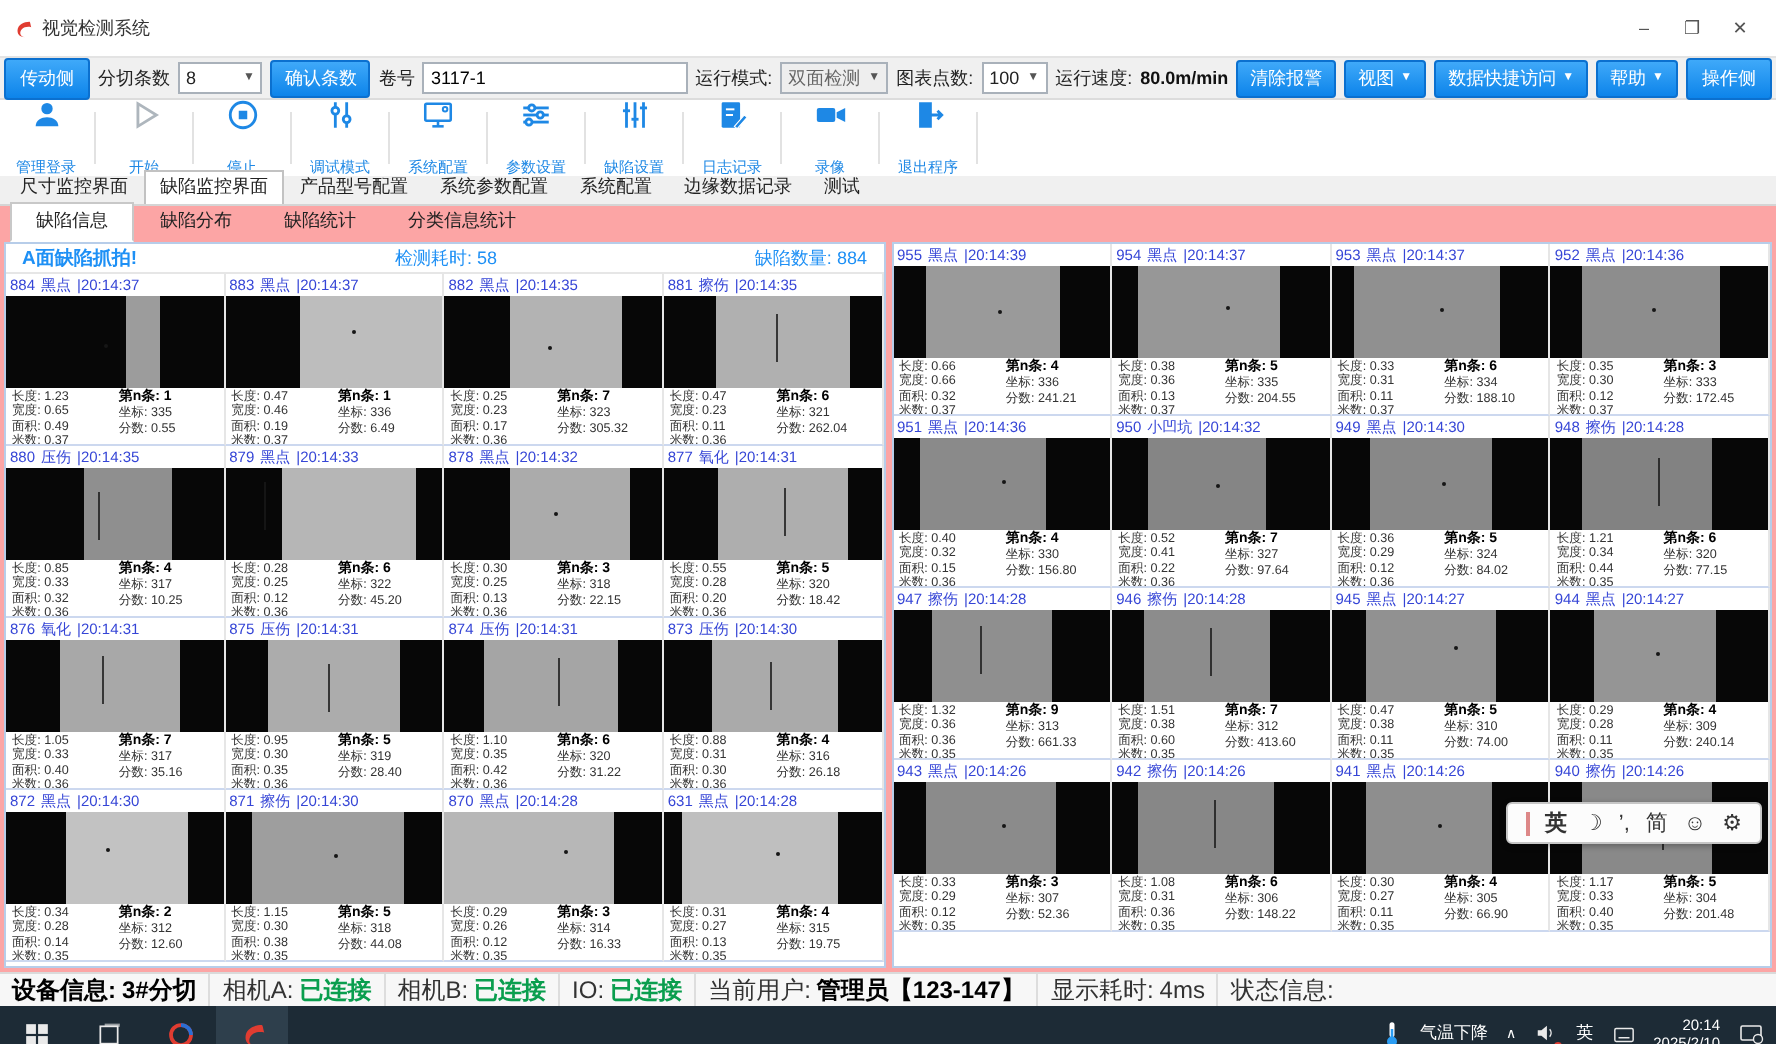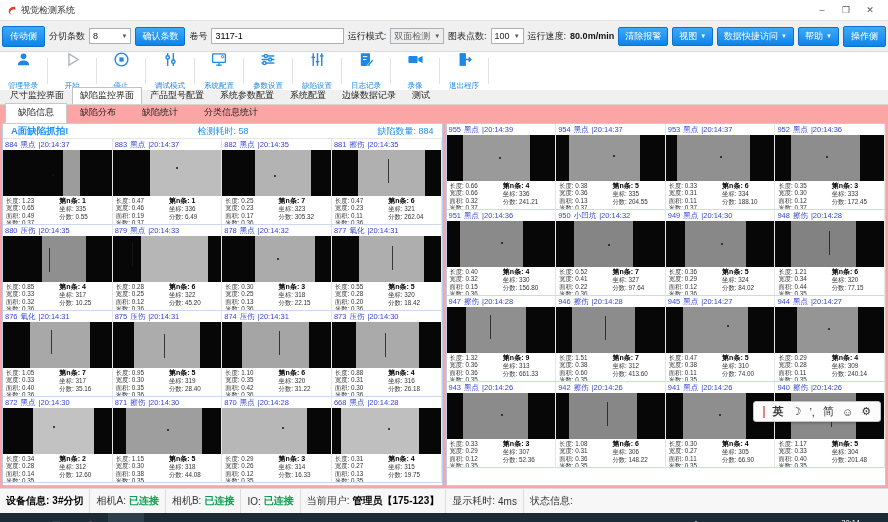--- a/index.html
+++ b/index.html
@@ -1,27 +1,27 @@
 <!DOCTYPE html>
 <html><head>
 <meta charset="utf-8">
 <style>
   *{box-sizing:border-box;margin:0;padding:0}
   html,body{width:888px;height:522px;overflow:hidden}
   body{font-family:"Liberation Sans","DejaVu Sans",sans-serif;background:#fff;position:relative;font-size:9px;color:#222}
 
   
-  .titlebar{height:20px;display:flex;align-items:center;padding:0 6px;background:#fff}
+  .titlebar{height:28px;display:flex;align-items:center;padding:0 6px;background:#fff}
   .logo{width:11px;height:11px}
   .title-text{font-size:9px;margin-left:4px;color:#333}
   .win-controls{margin-left:auto;display:flex;align-items:center;gap:0;color:#555}
   .win-btn{width:24px;text-align:center;font-size:9px}
 
   
-  .controlbar{height:32px;background:#f0f0f0;border-top:1px solid #e3e3e3;border-bottom:1px solid #dcdcdc;display:flex;align-items:center;gap:4px;padding:0 2px;white-space:nowrap}
+  .controlbar{height:22px;background:#f0f0f0;border-top:1px solid #e3e3e3;border-bottom:1px solid #dcdcdc;display:flex;align-items:center;gap:4px;padding:0 2px;white-space:nowrap}
   .btn-blue{background:linear-gradient(#3fa9f9,#0d84ea);color:#fff;border:1px solid #0b70cf;border-radius:2px;padding:2px 6px;font-size:9px;display:inline-flex;align-items:center;gap:3px}
   .btn-side{padding:3px 7px}
   .lbl{color:#222}
   .combo{background:#fff;border:1px solid #a9b1ba;height:16px;display:inline-flex;align-items:center;justify-content:space-between;padding:0 3px;font-size:9px}
   .combo .arr{color:#555;font-size:6px;margin-left:4px}
   .combo.disabled{background:#eeeeee;color:#666}
   .textbox{border:1px solid #a9b1ba;height:16px;font-size:9px;padding:0 3px;width:188px;font-family:inherit}
   .speed-val{font-weight:bold;color:#111}
   .ml-auto{margin-left:auto}
   .btn-arr{font-size:6px}
@@ -57,21 +57,21 @@
   .info{flex:1;display:flex;font-size:6.3px;color:#333;padding:1px 3px;line-height:1.18}
   .col-l{width:52%}
   .col-r{width:48%}
   .strip-line{font-weight:bold;font-size:7px;color:#000}
 
   
   .ime{position:absolute;right:7px;top:401px;height:21px;background:#fcfcfc;border:1px solid #c6c6c6;border-radius:3px;display:flex;align-items:center;gap:8px;padding:0 9px;font-size:11px;color:#333;box-shadow:0 1px 3px rgba(0,0,0,.3);z-index:5}
   .ime .bar{width:2px;height:12px;background:#d88}
 
   
-  .statusbar{height:25px;background:#f7f7f7;border-top:1px solid #dadada;display:flex;align-items:flex-start;font-size:10px;color:#333}
+  .statusbar{height:17px;background:#f7f7f7;border-top:1px solid #dadada;display:flex;align-items:flex-start;font-size:12px;color:#333}
   .sb-seg{padding:0 6px;border-right:1px solid #ddd;display:flex;gap:3px;align-items:center;height:100%}
   .green{color:#0a9e4e;font-weight:bold}
   .bold{font-weight:bold;color:#000}
 
   
   .taskbar{height:28px;background:#1d2b36;display:flex;align-items:center;color:#fff}
   .task-icon{width:36px;height:28px;display:flex;align-items:center;justify-content:center}
   .task-icon.active{background:#2e3f4c;box-shadow:inset 0 -2px 0 #e03c31}
   .tray{margin-left:auto;display:flex;align-items:center;gap:9px;padding-right:6px;font-size:8.5px}
   .tray .chev{font-size:7px}
@@ -617,21 +617,21 @@
             </div>
             <div class="col-r">
               <div class="strip-line"><span>第n条:</span> <span>3</span></div>
               <div><span>坐标:</span> <span>314</span></div>
               <div><span>分数:</span> <span>16.33</span></div>
             </div>
           </div>
         </div>
           <div class="cell">
           <div class="cell-h">
-            <span>668</span>
+            <span>631</span>
             <span>黑点</span>
             <span><span>|</span><span>20:14:28</span></span>
           </div>
           <div class="thumb">
             <div class="band" style="left: 8%; width: 72%; background: rgb(191, 191, 191);"></div>
             <div class="mark dot" style="left: 52%; top: 44%;"></div>
           </div>
           <div class="info">
             <div class="col-l">
               <div><span>长度:</span> <span>0.31</span></div>
@@ -1063,21 +1063,21 @@
   <span class="sb-seg">
       <span>相机B:</span>
       <span class="green">已连接</span>
     </span>
   <span class="sb-seg">
       <span>IO:</span>
       <span class="green">已连接</span>
     </span>
   <span class="sb-seg">
       <span>当前用户:</span>
-      <span class="bold">管理员【175-123】</span>
+      <span class="bold">管理员【123-147】</span>
     </span>
   <span class="sb-seg">
       <span>显示耗时:</span>
       <span>4ms</span>
     </span>
   <span class="sb-seg" style="border-right:none">
       <span>状态信息:</span>
     </span>
 </div>
 

